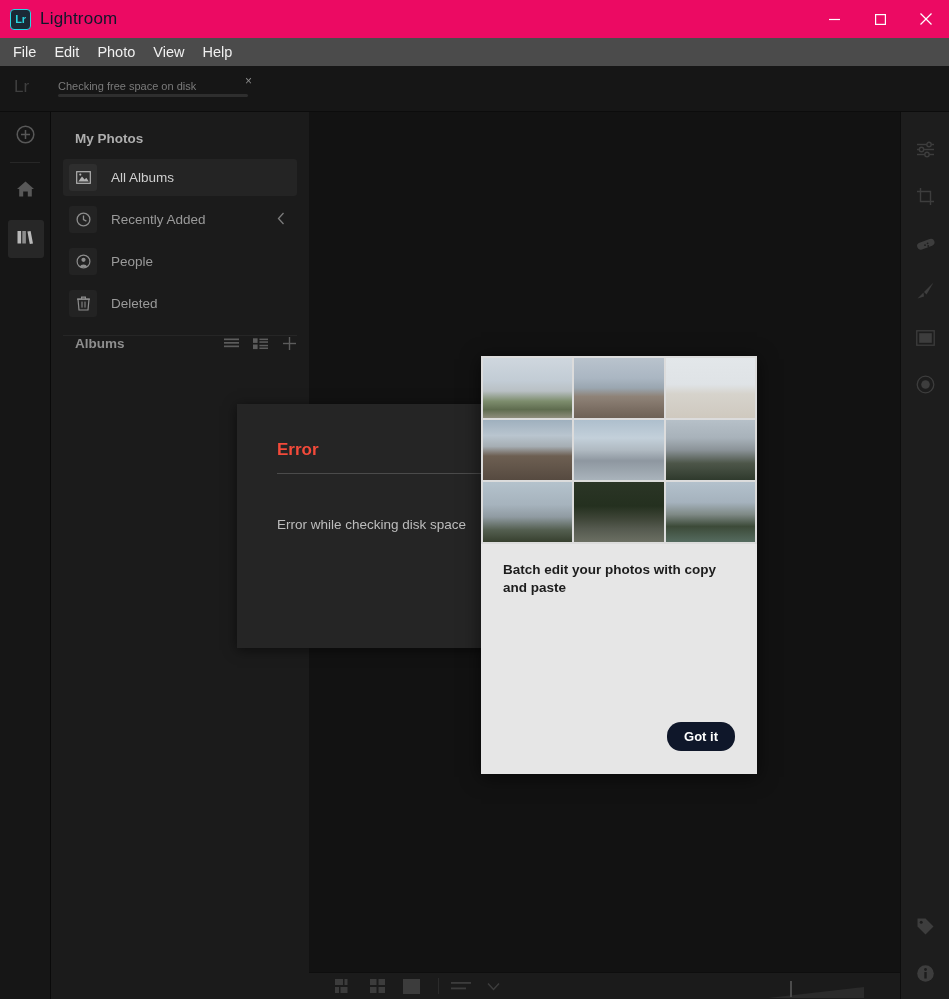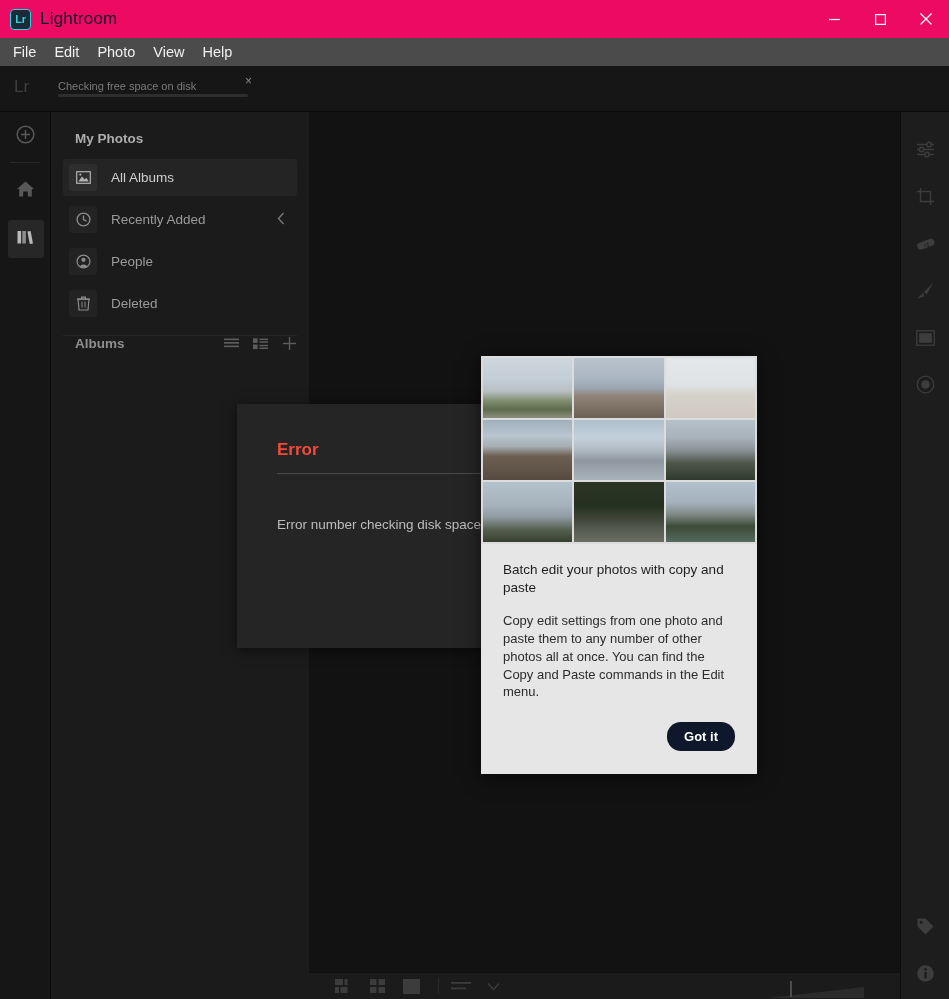--- a/index.html
+++ b/index.html
@@ -180,21 +180,21 @@
     overflow: hidden;
   }
   .coach-grid {
     width: 276px; height: 188px;
     display: grid; grid-template-columns: repeat(3, 1fr); grid-template-rows: repeat(3, 1fr);
     gap: 2px; background: #dcdcdc; padding: 2px;
   }
   .thumb { width: 100%; height: 100%; background-size: cover; }
   .coach-body { padding: 17px 22px 0 22px; }
   .coach-head {
-    color: #1d1d1d; font-size: 13.5px; font-weight: normal; line-height: 1.34;
+    color: #1d1d1d; font-size: 13.5px; font-weight: bold; line-height: 1.34;
   }
   .coach-text {
     color: #2c2c2c; font-size: 13px; line-height: 1.37; margin-top: 15px;
   }
   .coach-footer {
     position: absolute; right: 22px; bottom: 23px;
   }
   .got-it {
     background: #0f172a; color: #ffffff; border: none; border-radius: 14px;
     font-size: 13px; font-family: "Liberation Sans", sans-serif;
@@ -506,39 +506,38 @@
       <svg width="96" height="18" viewBox="0 0 96 18">
           <polygon points="0,17 96,6 96,17" fill="#2b2b2b"></polygon>
           <rect x="22" y="0" width="2" height="16" fill="#4b4b4b"></rect>
         </svg>
     </span>
   </div>
 
   <div class="error-dialog">
     <div class="error-title">Error</div>
     <div class="error-rule"></div>
-    <div class="error-msg">Error number checking disk space</div>
+    <div class="error-msg">Error while checking disk space</div>
   </div>
 
   <div class="coach">
     <div class="coach-grid">
       <div class="thumb" style="background-image:linear-gradient(180deg,#cfd7de 0%,#c2ccd5 38%,#b9c0c4 55%,#7d8d6d 72%,#5f6c4f 86%,#8e8d7c 100%)"></div>
       <div class="thumb" style="background-image:linear-gradient(180deg,#b9c3cd 0%,#aab6c2 34%,#9aa6b0 50%,#8f8378 64%,#7c6f64 84%,#6d6156 100%)"></div>
       <div class="thumb" style="background-image:linear-gradient(180deg,#e3e7ea 0%,#dfe3e6 44%,#d6d3cc 60%,#cfc9bf 100%),radial-gradient(circle at 48% 62%,#2e7fa8 9%,transparent 10%)"></div>
       <div class="thumb" style="background-image:linear-gradient(180deg,#9fb0be 0%,#b9c5cf 26%,#a6aeb4 44%,#6d5f52 60%,#564a40 100%)"></div>
       <div class="thumb" style="background-image:linear-gradient(180deg,#aebfcd 0%,#c3d0da 30%,#b0bac2 50%,#8e97a0 68%,#a9b3bb 100%)"></div>
       <div class="thumb" style="background-image:linear-gradient(180deg,#b6c0c8 0%,#a8b2ba 30%,#8b9398 50%,#4d5649 72%,#2f3a2d 100%)"></div>
       <div class="thumb" style="background-image:linear-gradient(180deg,#b4c2cc 0%,#a6b3bd 38%,#909ba2 58%,#545f50 80%,#37402f 100%)"></div>
       <div class="thumb" style="background-image:linear-gradient(180deg,#2b3526 0%,#24301f 40%,#3d4436 60%,#555a4f 78%,#6b6f63 100%)"></div>
       <div class="thumb" style="background-image:linear-gradient(180deg,#b3c1cc 0%,#a5b2bd 34%,#7f8a86 54%,#3c4a38 74%,#556b5f 100%)"></div>
     </div>
 
     <div class="coach-body">
       <div class="coach-head">Batch edit your photos with copy and paste</div>
-      <div class="coach-text">Copy edit settings from one photo and paste them to any number of other photos all at once. You can find the Copy and Paste commands in the Edit menu.</div>
     </div>
 
     <div class="coach-footer">
       <button class="got-it">Got it</button>
     </div>
   </div>
 
 </div>
 
 </body></html>

